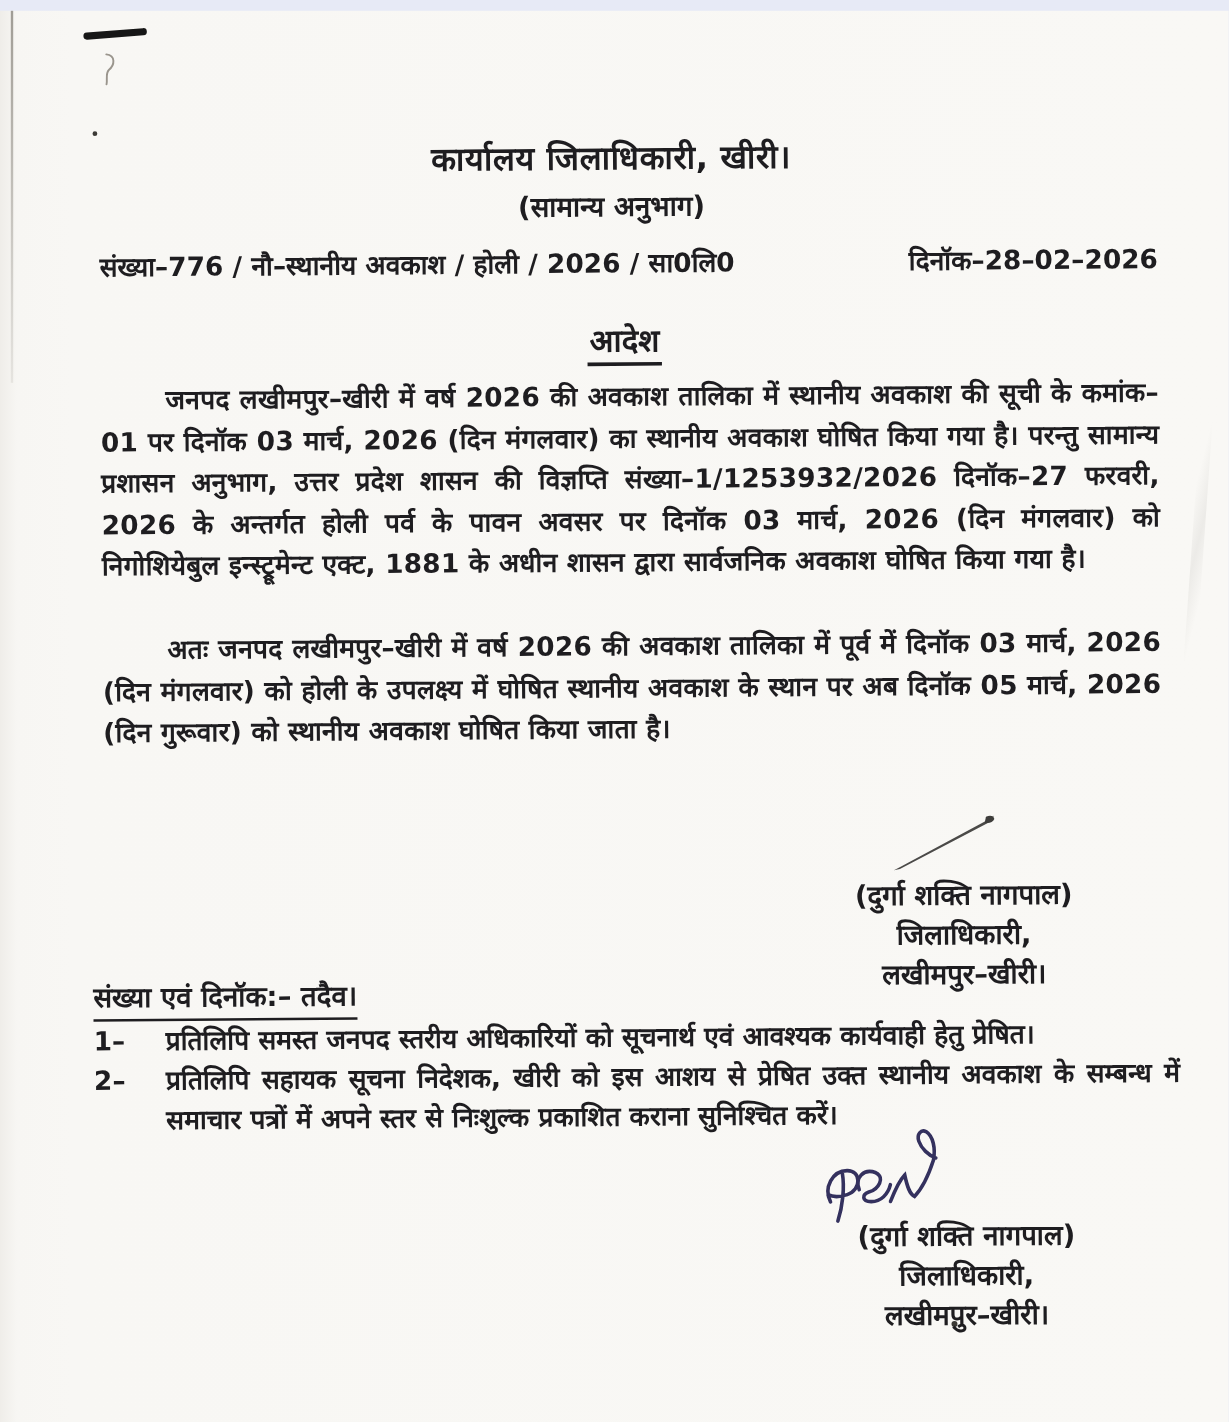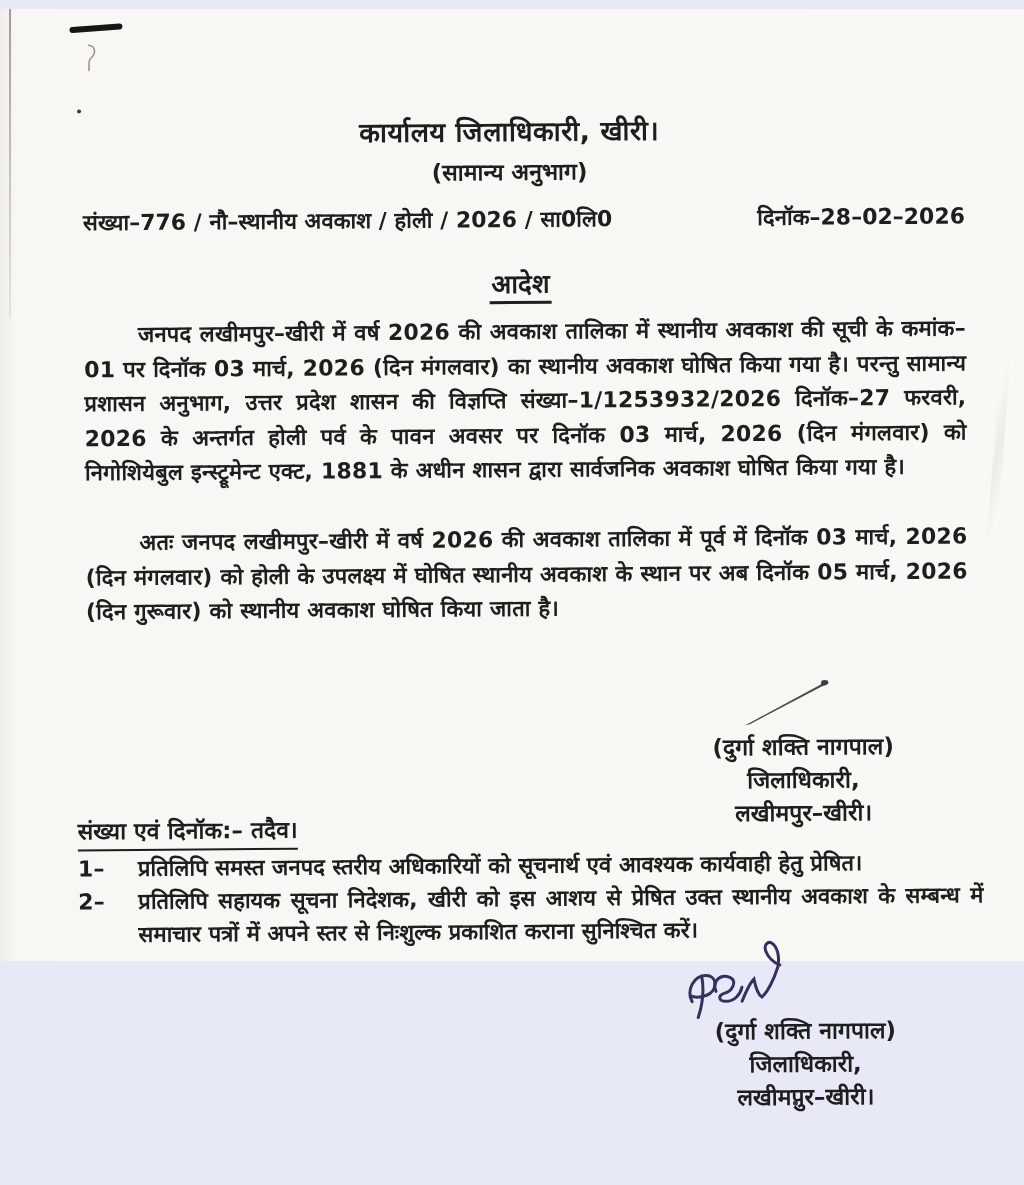--- a/index.html
+++ b/index.html
@@ -2,21 +2,21 @@
 <html><head>
 <meta charset="utf-8">
 <style>
   html,body{margin:0;padding:0;}
   body{
     width:1024px;height:1185px;position:relative;overflow:hidden;
     background:#e7eaf6;
     font-family:"DejaVu Sans","Liberation Sans",sans-serif;
   }
   .paper{
-    position:absolute;left:0;top:9px;width:1024px;height:952px;
+    position:absolute;left:0;top:9px;width:1024px;height:1176px;
     background:linear-gradient(90deg,#efede9 0px,#f7f6f3 14px,#f8f7f4 60px,#f9f8f5 100%);
     color:#1e1d20;
   }
   .sheet{
     position:absolute;left:0;top:0;width:1024px;height:1176px;
     transform:rotate(-0.45deg);transform-origin:50% 40%;
   }
   .edge-line{
     position:absolute;left:9px;top:0;width:2px;height:310px;
     background:linear-gradient(180deg,rgba(90,85,75,.55),rgba(120,115,105,.12));

